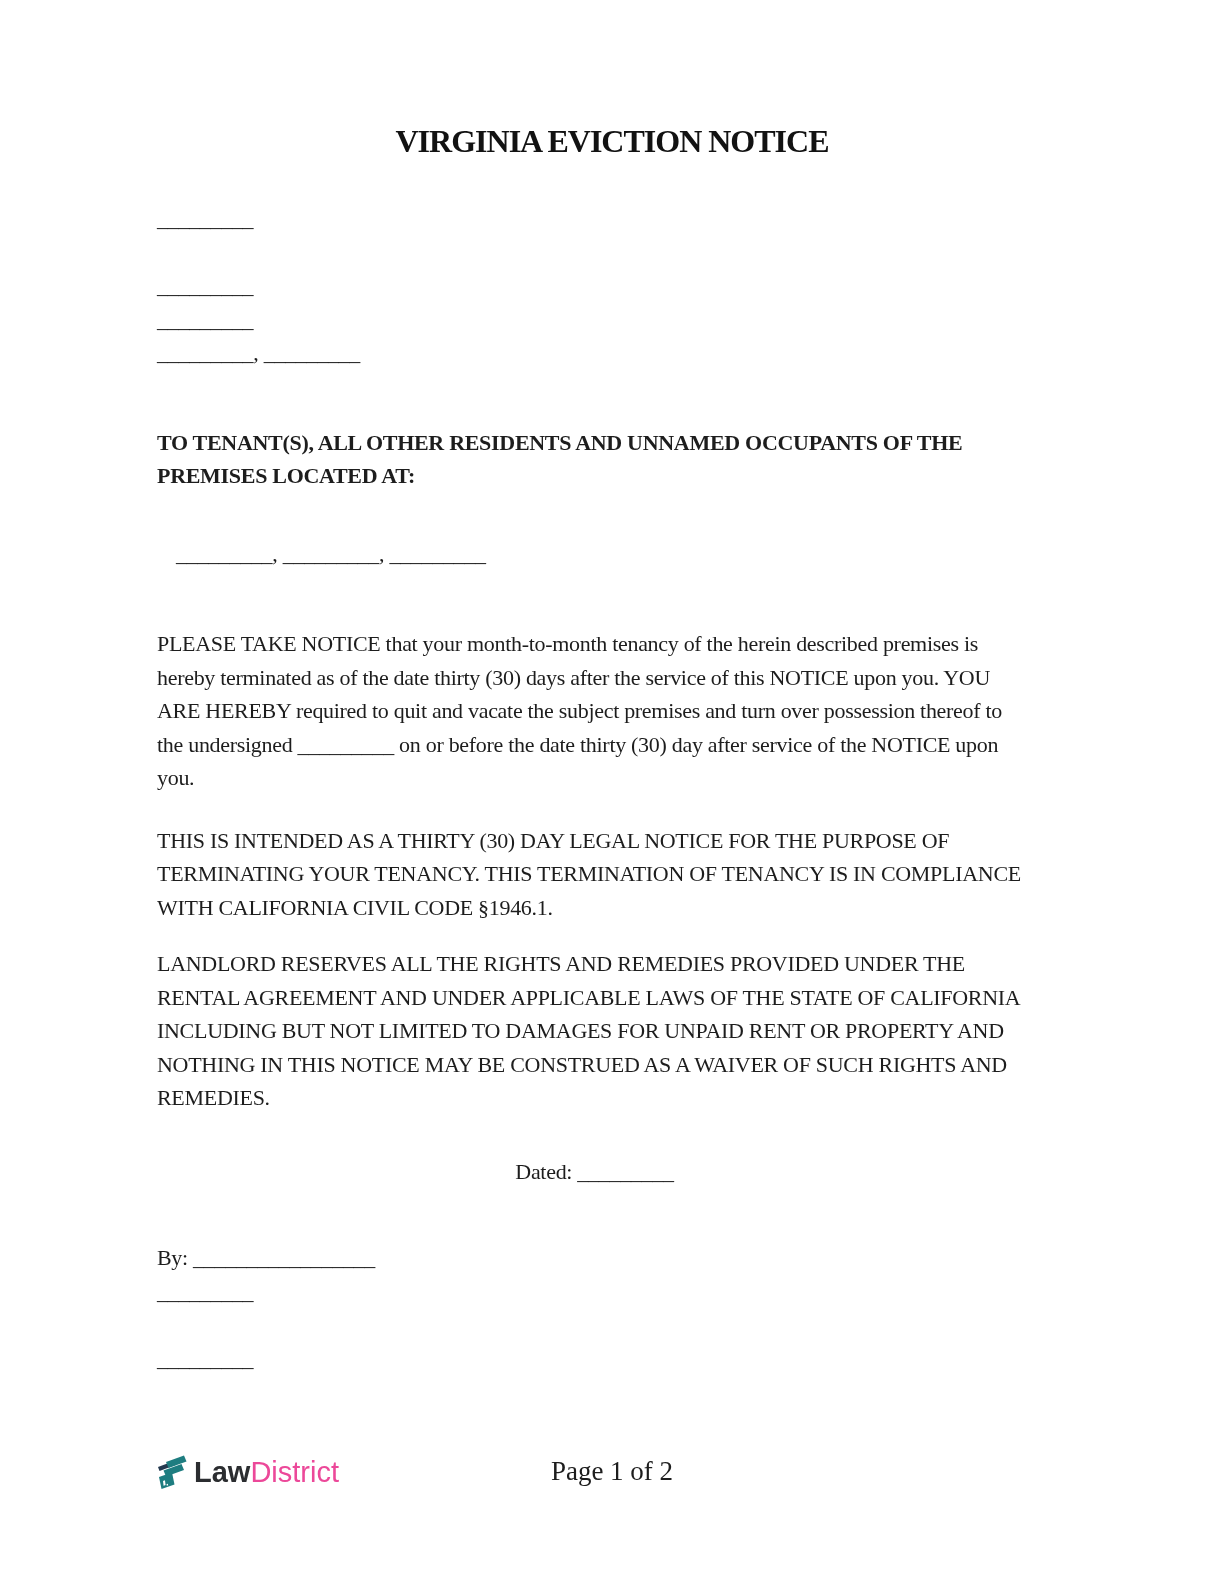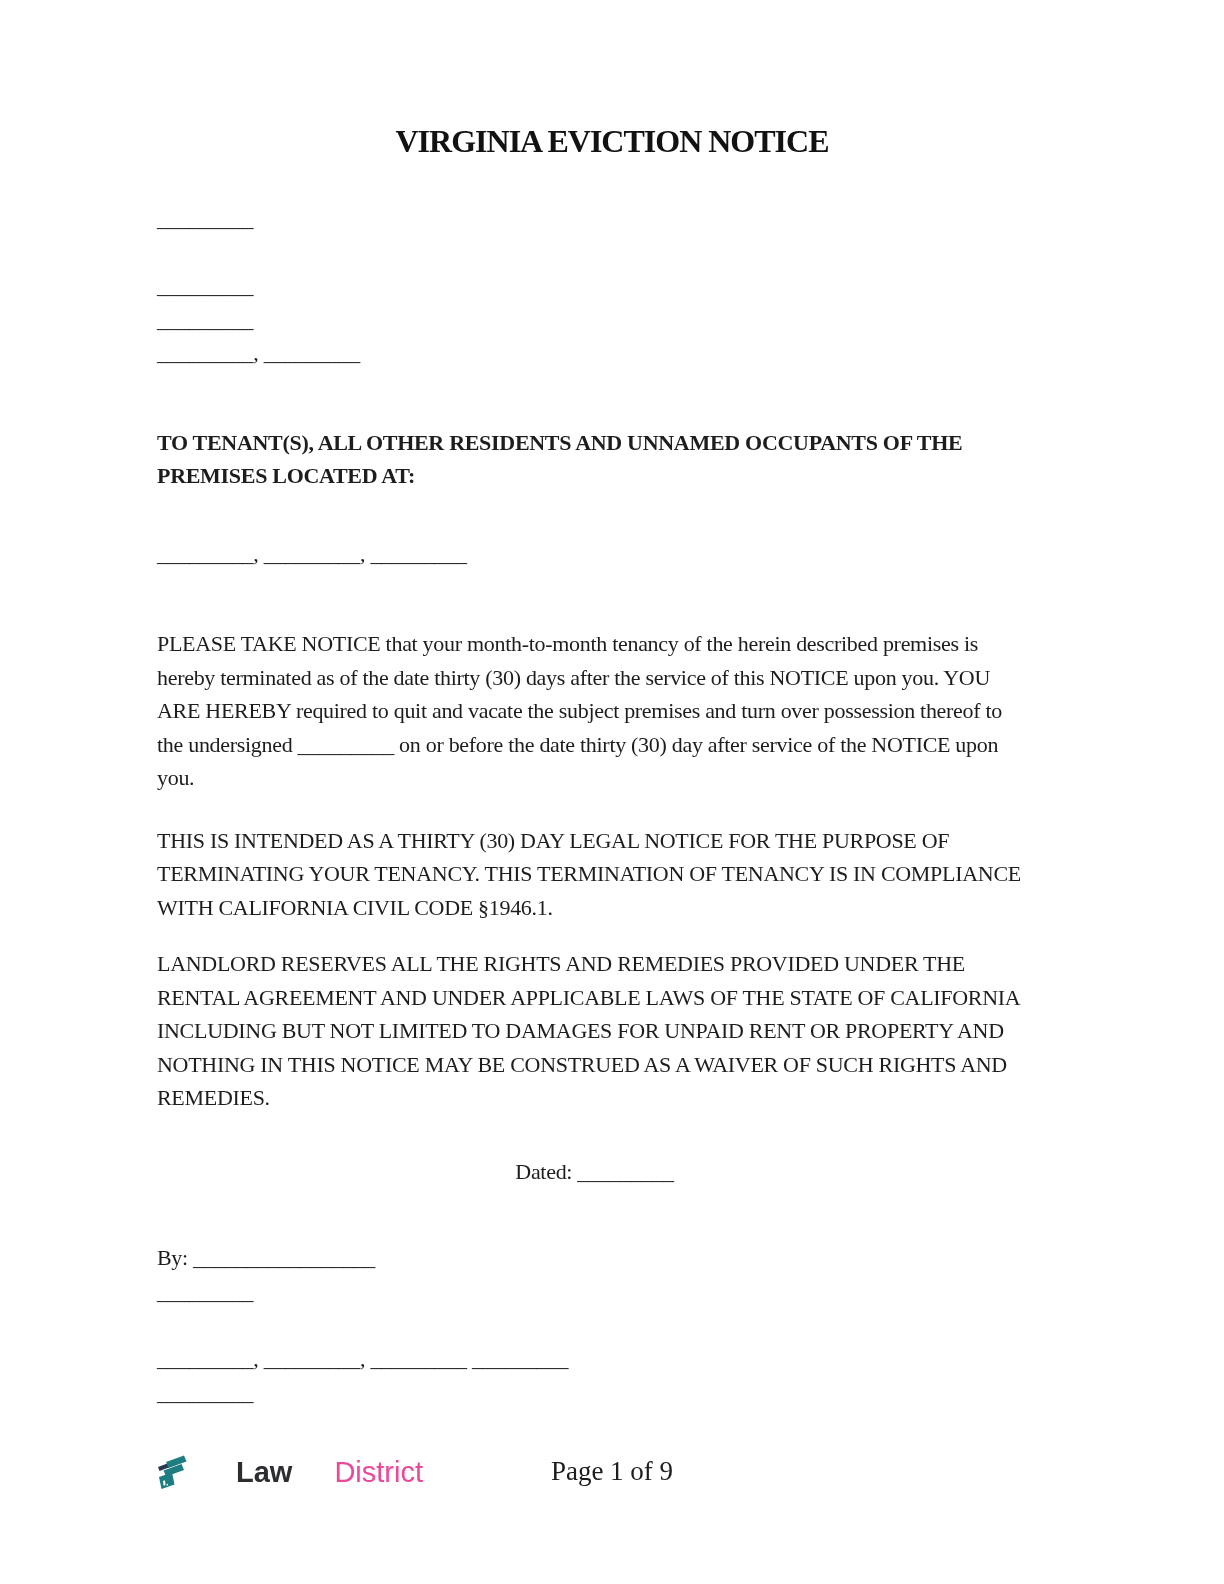--- a/index.html
+++ b/index.html
@@ -34,42 +34,41 @@
     line-height: 62px;
     font-weight: bold;
     letter-spacing: -1px;
     text-align: center;
     color: #121212;
     width: 910px;
   }
 
   .addr-block { margin-top: 30px; }
   .tenant-heading { margin-top: 56px; font-weight: bold; }
-  .tenant-address { margin-top: 44px; }
+  .tenant-address { margin-top: 44px; margin-left: 19px; }
   .p-notice { margin-top: 57px; }
   .p-intended { margin-top: 29px; }
   .p-reserves { margin-top: 23px; }
   .dated-line { margin-top: 40px; text-align: center; }
   .by-block { margin-top: 53px; }
   .sig-block { margin-top: 34px; }
 
   .footer {
     position: absolute;
     left: 157px;
     right: 157px;
     top: 1452px;
     height: 40px;
     display: flex;
     align-items: center;
   }
   .logo {
     display: flex;
     align-items: center;
     letter-spacing: 0;
-    gap: 42px;
   }
   .logo svg { display: block; margin-right: 7px; }
   .logo-text {
     font-family: "Liberation Sans", sans-serif;
     font-size: 29px;
     line-height: 32px;
   }
   .logo-law { font-weight: bold; color: #2b2d30; }
   .logo-district { font-weight: normal; color: #ec4899; text-align: center; }
   .page-indicator {
@@ -110,34 +109,33 @@
     <p class="p-reserves"><span>LANDLORD RESERVES ALL THE RIGHTS AND REMEDIES PROVIDED UNDER THE RENTAL AGREEMENT AND UNDER APPLICABLE LAWS OF THE STATE OF CALIFORNIA INCLUDING BUT NOT LIMITED TO DAMAGES FOR UNPAID RENT OR PROPERTY AND NOTHING IN THIS NOTICE MAY BE CONSTRUED AS A WAIVER OF SUCH RIGHTS AND REMEDIES.</span></p>
 
     <p class="dated-line"><span>Dated:</span><span> </span><span>_________</span></p>
 
     <div class="by-block">
       <p><span>By:</span><span> </span><span>_________________</span></p>
       <p>_________</p>
     </div>
 
     <div class="sig-block">
-      <p>_________, _________, _________ _________</p>
       <p>_________</p>
     </div>
   </div>
 
   <div class="footer">
     <div class="logo">
       <svg width="30" height="34" viewBox="0 0 30 34" aria-hidden="true">
         <polygon points="1,12 17,6 18.5,10 2.5,16" fill="#24394f"></polygon>
         <polygon points="9,7 27,0.5 29.5,6.5 11.5,13" fill="#1e7d80"></polygon>
         <polygon points="6.5,15.5 24.5,9 27,15 9,21.5" fill="#1e7d80"></polygon>
         <polygon points="2,22 15,17.5 17.5,29.5 4.5,34" fill="#1e7d80"></polygon>
         <polygon points="6,26 8,25.3 8.6,30 6.6,30.7" fill="#ffffff"></polygon>
         <polygon points="9.5,29.2 10.8,28.8 11.2,30.3 9.9,30.7" fill="#ffffff"></polygon>
       </svg>
       <span class="logo-text logo-law">Law</span>
         <span class="logo-text logo-district">District</span>
     </div>
-    <div class="page-indicator">Page 1 of 9</div>
+    <div class="page-indicator">Page 1 of 2</div>
   </div>
 
 </div>
 
 </body></html>

